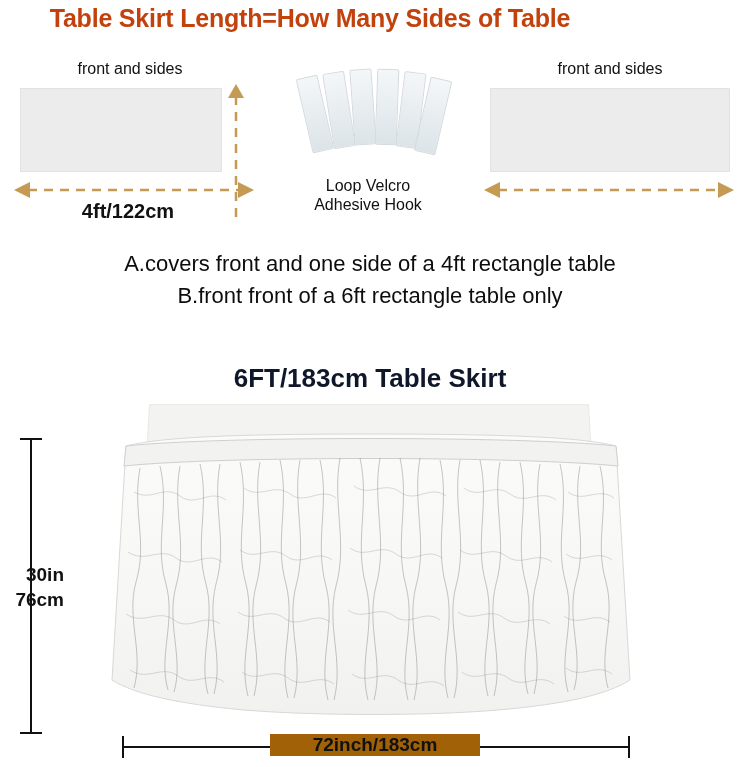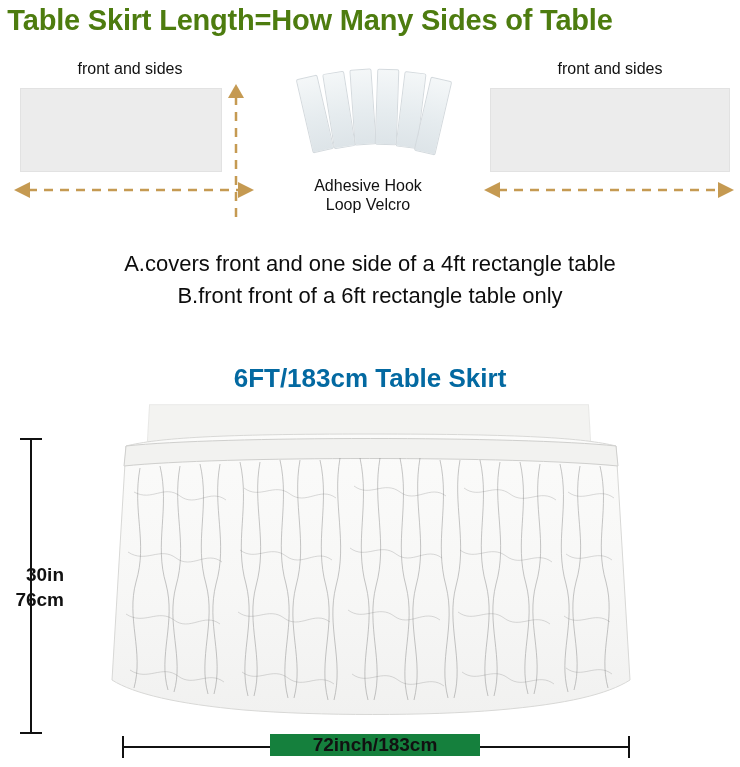--- a/index.html
+++ b/index.html
@@ -16,24 +16,24 @@
     overflow: hidden;
   }
 
   
   .headline {
     position: absolute;
     left: 0;
     top: 4px;
     width: 620px;
     text-align: center;
-    font-size: 29px;
+    font-size: 25px;
     font-weight: 700;
     letter-spacing: -0.2px;
-    color: #4d7c0f;
+    color: #c2410c;
     white-space: nowrap;
   }
 
   
   .top-row {
     position: absolute;
     top: 52px;
     left: 0;
     width: 716px;
     height: 180px;
@@ -112,21 +112,21 @@
 
   
   .sub-title {
     position: absolute;
     left: 0;
     top: 363px;
     width: 740px;
     text-align: center;
     font-size: 26px;
     font-weight: 700;
-    color: #0369a1;
+    color: #0f172a;
   }
 
   .skirt-wrap {
     position: absolute;
     left: 60px;
     top: 404px;
     width: 620px;
     height: 318px;
   }
 
@@ -196,21 +196,21 @@
     background: #111;
   }
   .h-label {
     position: absolute;
     left: 270px;
     top: 734px;
     width: 210px;
     text-align: center;
     font-size: 19px;
     font-weight: 700;
-    background: #15803d;
+    background: #a16207;
     color: #111;
   }
 </style>
 </head>
 <body>
 
 <div class="headline">Table Skirt Length=How Many Sides of Table</div>
 
 <div class="top-row">
 
@@ -222,33 +222,34 @@
     <line x1="12" y1="14" x2="12" y2="138" stroke="#c59a52" stroke-width="2.5" stroke-dasharray="9,7"></line>
     <polygon points="12,2 4,16 20,16" fill="#c59a52"></polygon>
   </svg>
 
   <svg class="arrow-h" style="left:12px; top:126px;" width="244" height="24">
     <line x1="16" y1="12" x2="228" y2="12" stroke="#c59a52" stroke-width="2.5" stroke-dasharray="9,7"></line>
     <polygon points="2,12 18,4 18,20" fill="#c59a52"></polygon>
     <polygon points="242,12 226,4 226,20" fill="#c59a52"></polygon>
   </svg>
 
+  <div class="measure-label" style="left:18px; top:148px; width:220px;">4ft/122cm</div>
 
   <div class="velcro">
     <div class="strip" style="left:6px;  top:14px; transform:rotate(-13deg);"></div>
     <div class="strip" style="left:30px; top:10px; transform:rotate(-9deg);"></div>
     <div class="strip" style="left:54px; top:7px;  transform:rotate(-4deg);"></div>
     <div class="strip" style="left:78px; top:7px;  transform:rotate(2deg);"></div>
     <div class="strip" style="left:102px;top:10px; transform:rotate(7deg);"></div>
     <div class="strip" style="left:124px;top:16px; transform:rotate(13deg);"></div>
   </div>
 
   <div class="velcro-caption">
+    <div>Loop Velcro</div>
     <div>Adhesive Hook</div>
-    <div>Loop Velcro</div>
   </div>
 
   <div class="caption-small" style="left:490px; top:8px; width:240px;">front and sides</div>
 
   <div class="panel" style="left:490px; top:36px; width:238px; height:82px;"></div>
 
   <svg class="arrow-h" style="left:482px; top:126px;" width="254" height="24">
     <line x1="16" y1="12" x2="238" y2="12" stroke="#c59a52" stroke-width="2.5" stroke-dasharray="9,7"></line>
     <polygon points="2,12 18,4 18,20" fill="#c59a52"></polygon>
     <polygon points="252,12 236,4 236,20" fill="#c59a52"></polygon>

